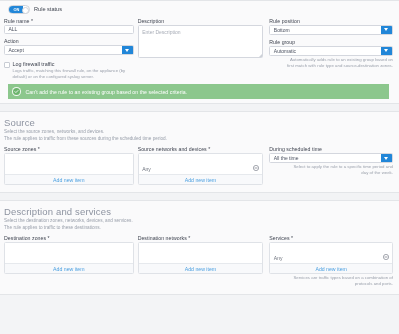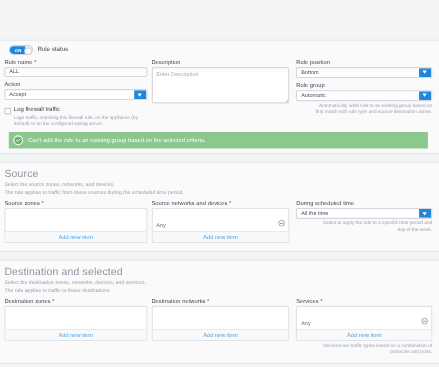--- a/index.html
+++ b/index.html
@@ -4,21 +4,21 @@
 <style>
   * { box-sizing: border-box; }
   html, body {
     margin: 0; padding: 0;
     width: 399px; height: 334px;
     overflow: hidden;
     background: #f3f4f6;
     font-family: "Liberation Sans", sans-serif;
     -webkit-font-smoothing: antialiased;
   }
-  .page { width: 399px; height: 246px; position: relative; background:#f2f3f5;margin-top:36px; }
+  .page { width: 399px; height: 246px; position: relative; background:#f2f3f5; }
 
   
   .panel {
     background: #fafafb;
     border-top: 1px solid #e3e5e8;
     border-bottom: 1px solid #e3e5e8;
     padding: 5px 6px 7px 4px;
   }
   .panel.top { border-top: 1px solid #e3e5e8; }
 
@@ -300,21 +300,21 @@
             </span>
         </div>
         <div class="hint right" style="padding-left:18px;padding-top:1px;">Select to apply the rule to a specific time period and day of the week.</div>
       </div>
     </div>
   </div>
 
   <div class="spacer-band"></div>
 
   <div class="panel">
-    <div class="sec-title">Destination and selected</div>
+    <div class="sec-title">Description and services</div>
     <div class="sec-sub">Select the destination zones, networks, devices, and services.</div>
     <div class="sec-sub">The rule applies to traffic to these destinations.</div>
     <div class="gap-sm"></div>
 
     <div class="row">
       <div class="col-left">
         <div class="lbl">Destination zones *</div>
         <div class="msbox">
           <div class="body"></div>
           <div class="foot">Add new item</div>

